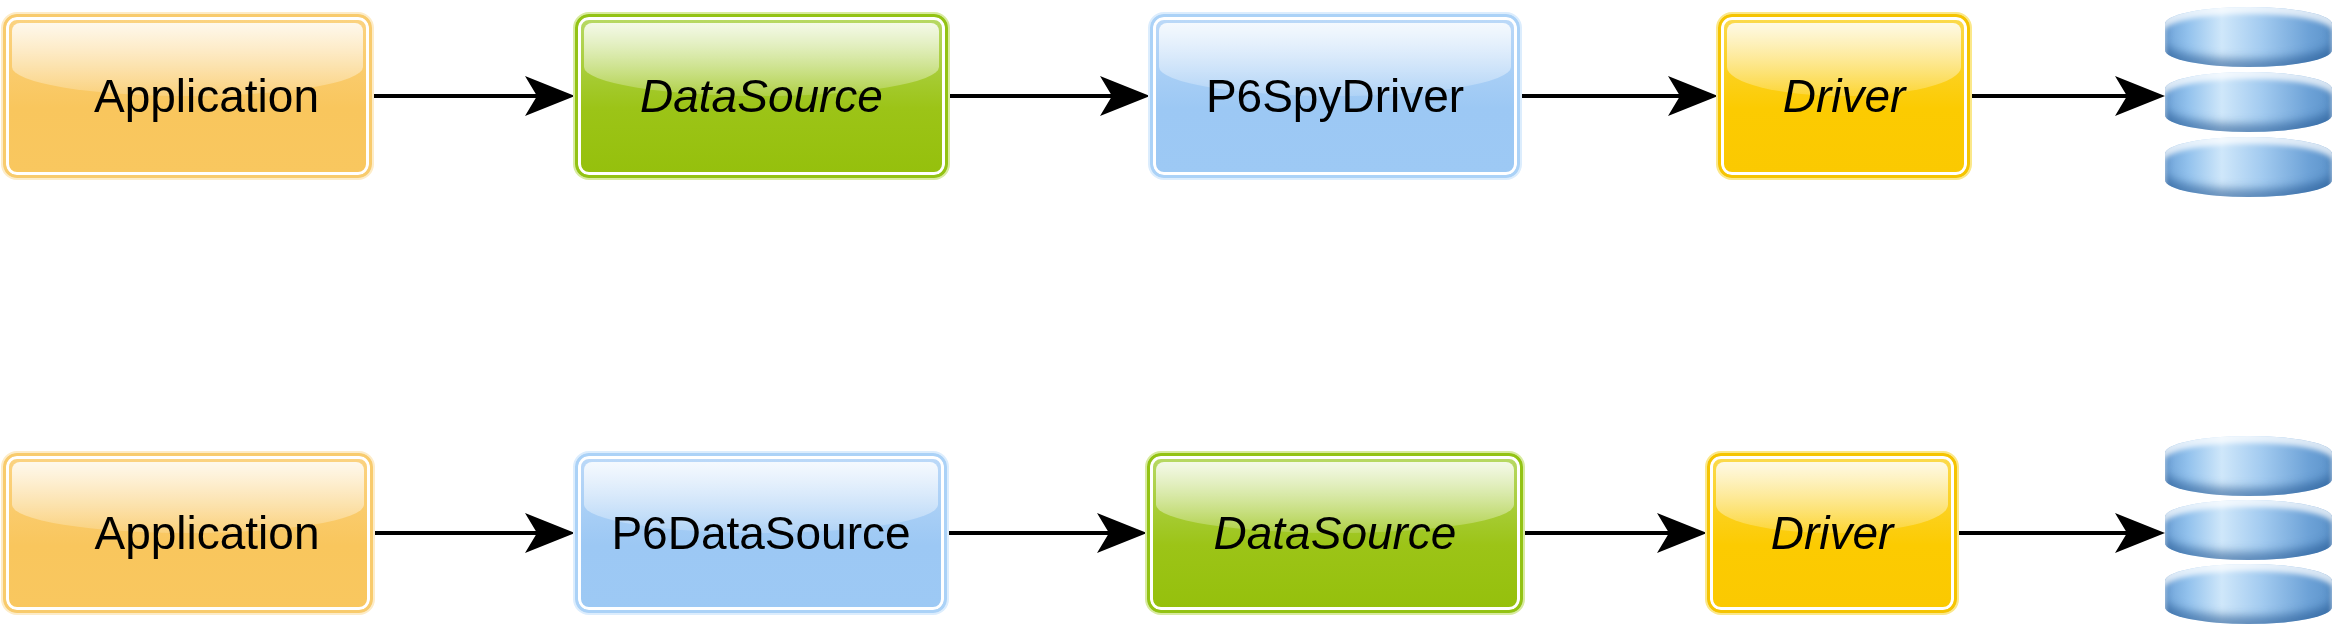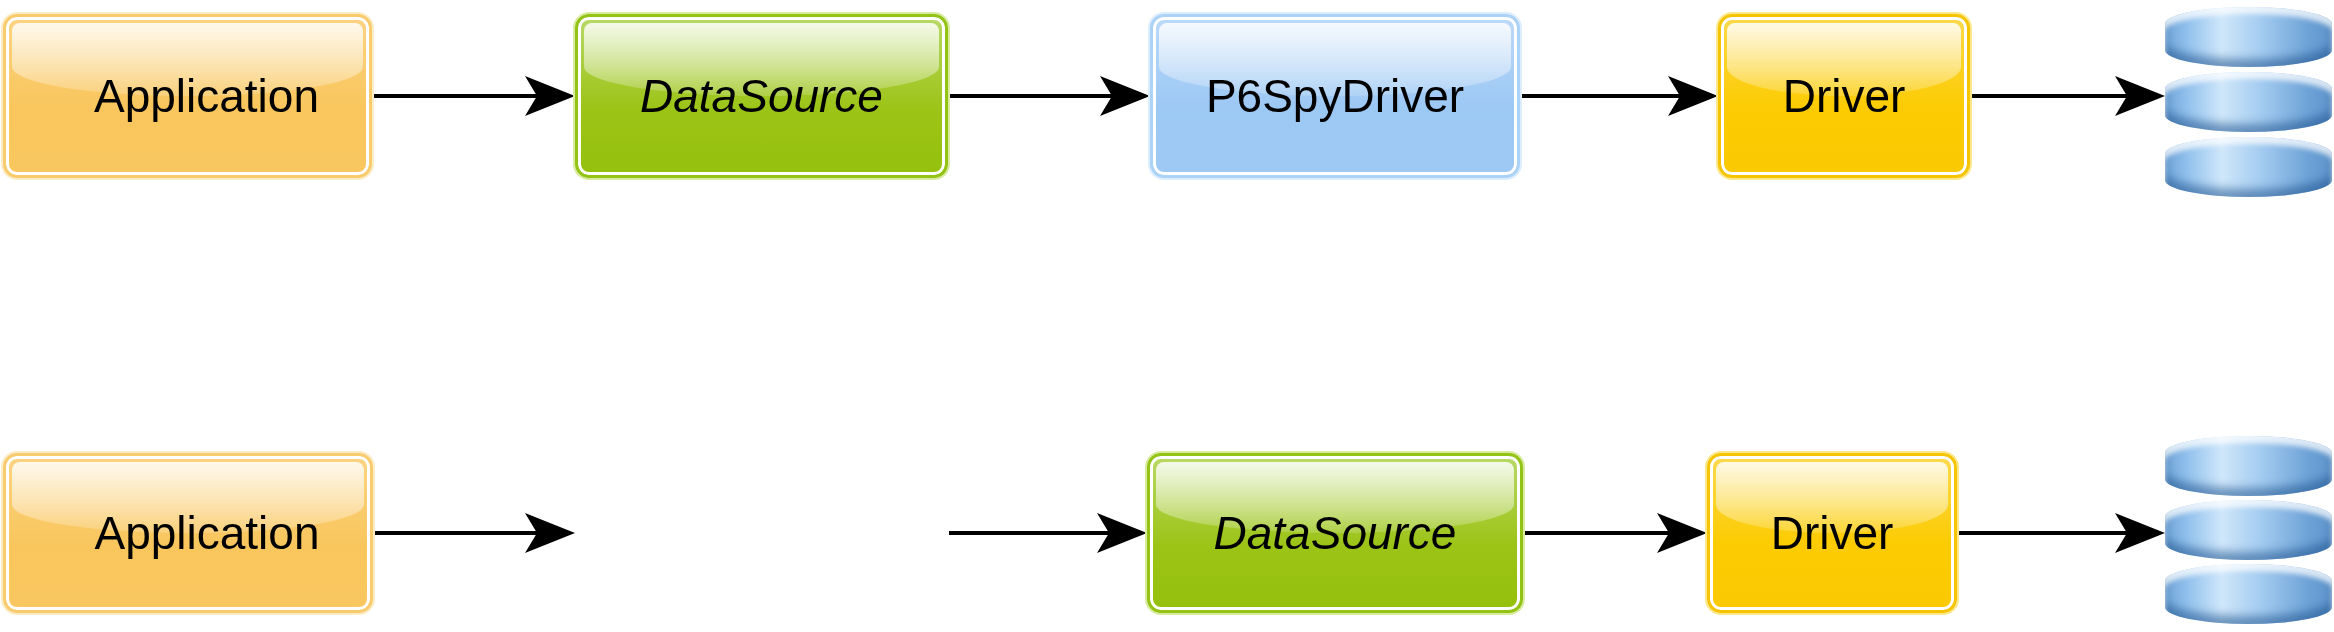--- a/index.html
+++ b/index.html
@@ -42,20 +42,21 @@
   }
   .blue{
     border-color:#abd2f7;
     background:linear-gradient(180deg,#bcd9f8 0%,#9cc8f4 58%,#9dc9f4 100%);
     box-shadow:inset 0 0 0 3px #ffffff, 0 0 0 2px #dcedfd;
   }
   .yellow{
     border-color:#f5c402;
     background:linear-gradient(180deg,#fbda4e 0%,#fccb01 58%,#fbc901 100%);
     box-shadow:inset 0 0 0 3px #ffffff, 0 0 0 2px #fbe88a;
+    font-style:italic;
   }
 
   
   .r1{top:14px;height:164px;}
   .r1-app {left:3px;   width:369px;}
   .r1-ds  {left:575px; width:373px;}
   .r1-p6  {left:1150px;width:370px;}
   .r1-drv {left:1718px;width:252px;}
 
   .r2{top:453px;height:160px;}
@@ -132,20 +133,23 @@
 
   <div class="node orange r2 r2-app">
     <span class="lbl">Application</span>
   </div>
 
   <svg class="arrow" style="left:375px;top:507px;width:200px;" viewBox="0 0 200 52">
     <line x1="0" y1="26" x2="162" y2="26"></line>
     <path d="M200,26 L150,6 L162,26 L150,46 Z"></path>
   </svg>
 
+  <div class="node blue r2 r2-p6ds">
+    <span class="lbl">P6DataSource</span>
+  </div>
 
   <svg class="arrow" style="left:949px;top:507px;width:198px;" viewBox="0 0 198 52">
     <line x1="0" y1="26" x2="160" y2="26"></line>
     <path d="M198,26 L148,6 L160,26 L148,46 Z"></path>
   </svg>
 
   <div class="node green r2 r2-ds">
     <span class="lbl">DataSource</span>
   </div>
 

